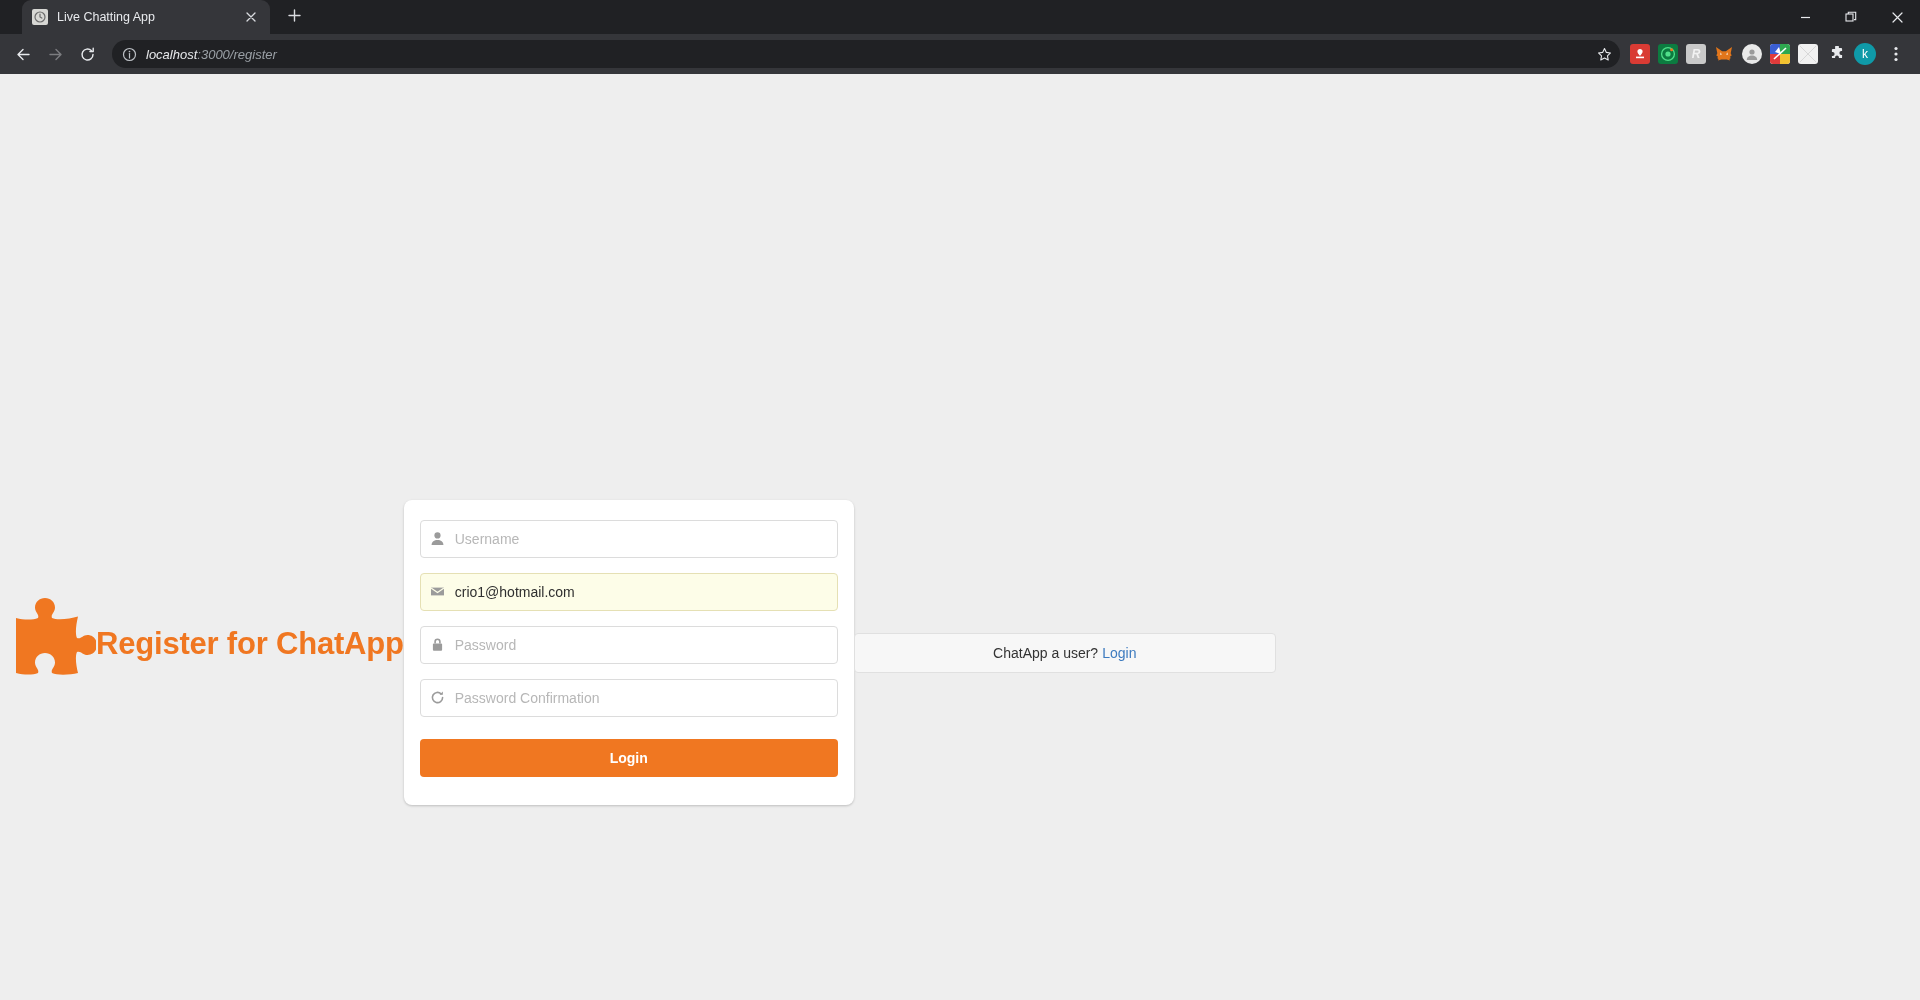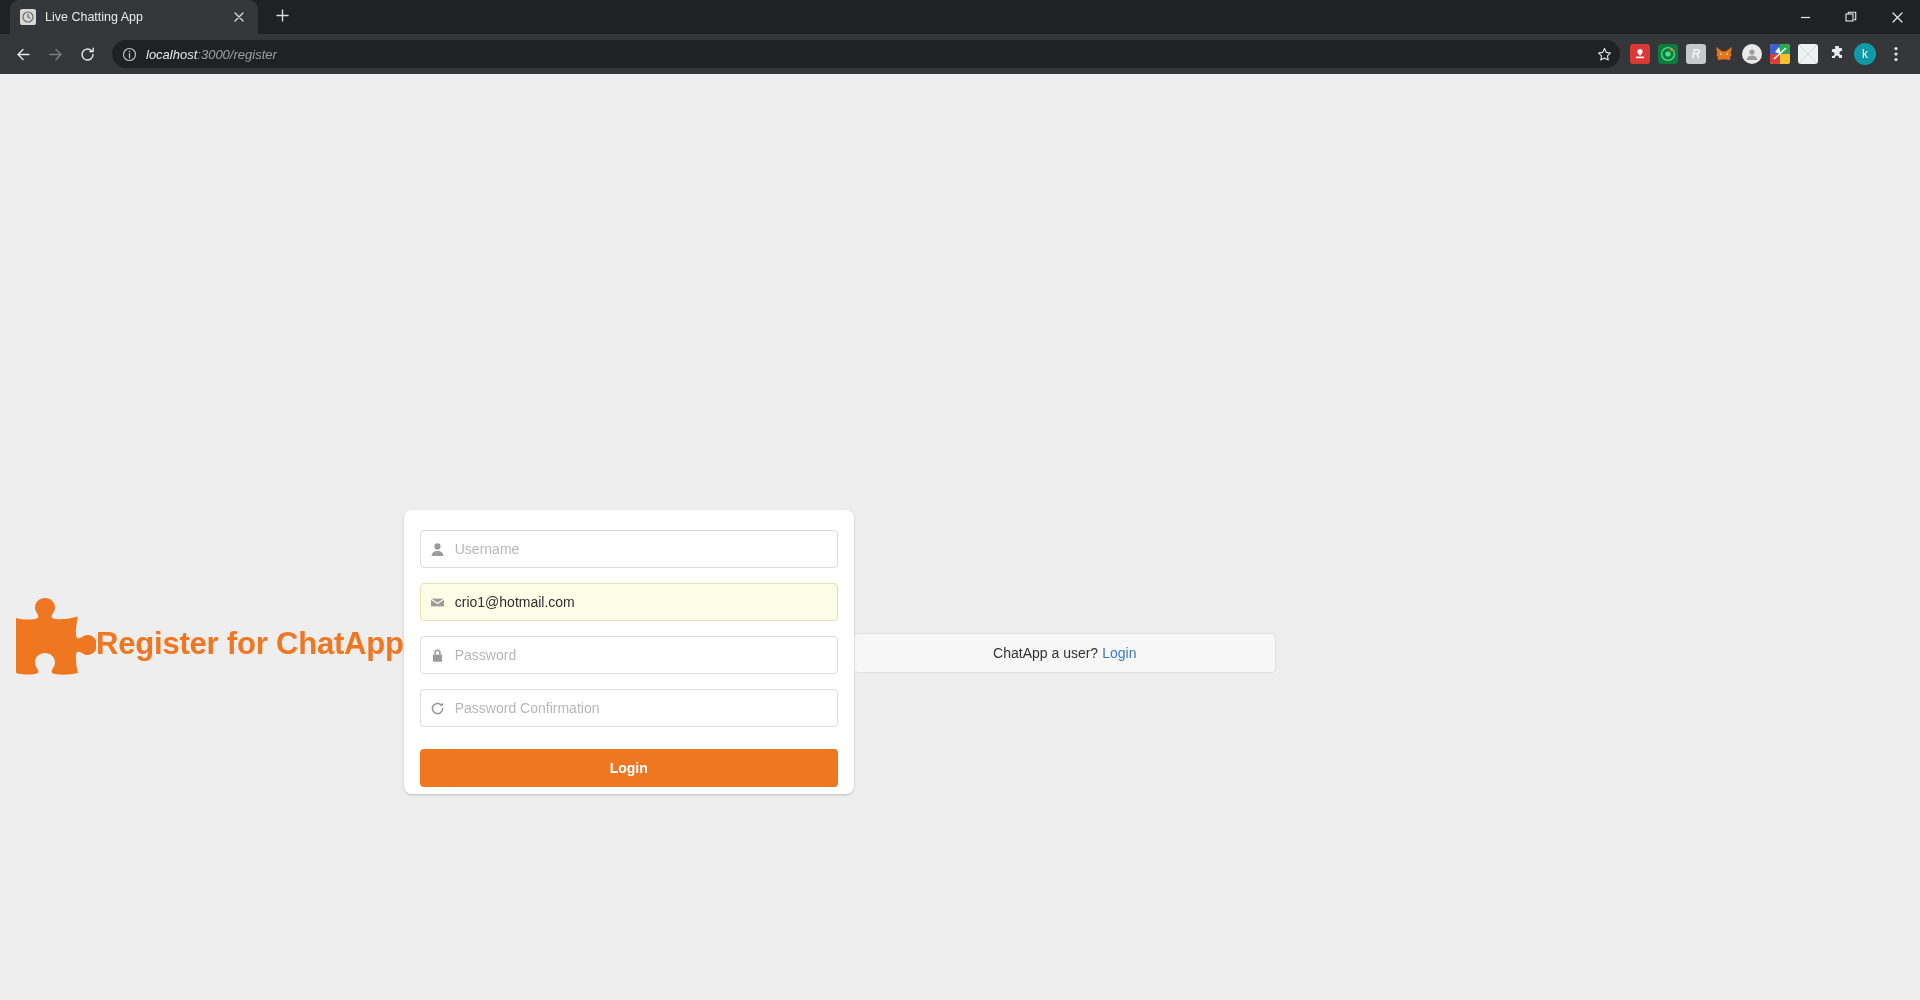--- a/index.html
+++ b/index.html
@@ -8,21 +8,21 @@
     font-family: "Liberation Sans", sans-serif;
     overflow: hidden;
     background: #202124;
   }
 
   
   .browser { width: 1920px; height: 1000px; display: flex; flex-direction: column; }
 
   .tabstrip {
     height: 34px; background: #202124;
-    display: flex; align-items: center; position: relative; flex: 0 0 34px;
+    display: flex; align-items: center; position: relative; flex: 0 0 34px; padding-left: 12px;
   }
   .tab {
     margin-left: 10px; width: 248px; height: 34px;
     background: #35363a; border-radius: 9px 9px 0 0;
     display: flex; align-items: center; padding: 0 10px; gap: 9px;
   }
   .tab-favicon {
     width: 16px; height: 16px; flex: 0 0 16px;
     background: #d7d7d4; border-radius: 2px;
     display: flex; align-items: center; justify-content: center;
@@ -88,21 +88,21 @@
 
   .logo { width: 96px; height: 96px; }
 
   .headline {
     font-size: 31px; font-weight: bold; color: #f07721;
     margin-top: 8px; letter-spacing: -0.2px;
   }
 
   .form-card {
     width: 450px; margin-top: 24px; background: #ffffff;
-    border-radius: 8px; padding: 20px 16px 7px 16px;
+    border-radius: 8px; padding: 20px 16px 28px 16px;
     box-shadow: 0 1px 3px rgba(0,0,0,0.13), 0 1px 2px rgba(0,0,0,0.08);
   }
 
   .field {
     position: relative; height: 38px; margin-bottom: 15px;
     border: 1px solid #dcdcdc; border-radius: 4px; background: #fff;
     display: flex; align-items: center;
   }
   .field.filled { background: #fdfde8; border-color: #e5e0b4; }
   .field-icon {

